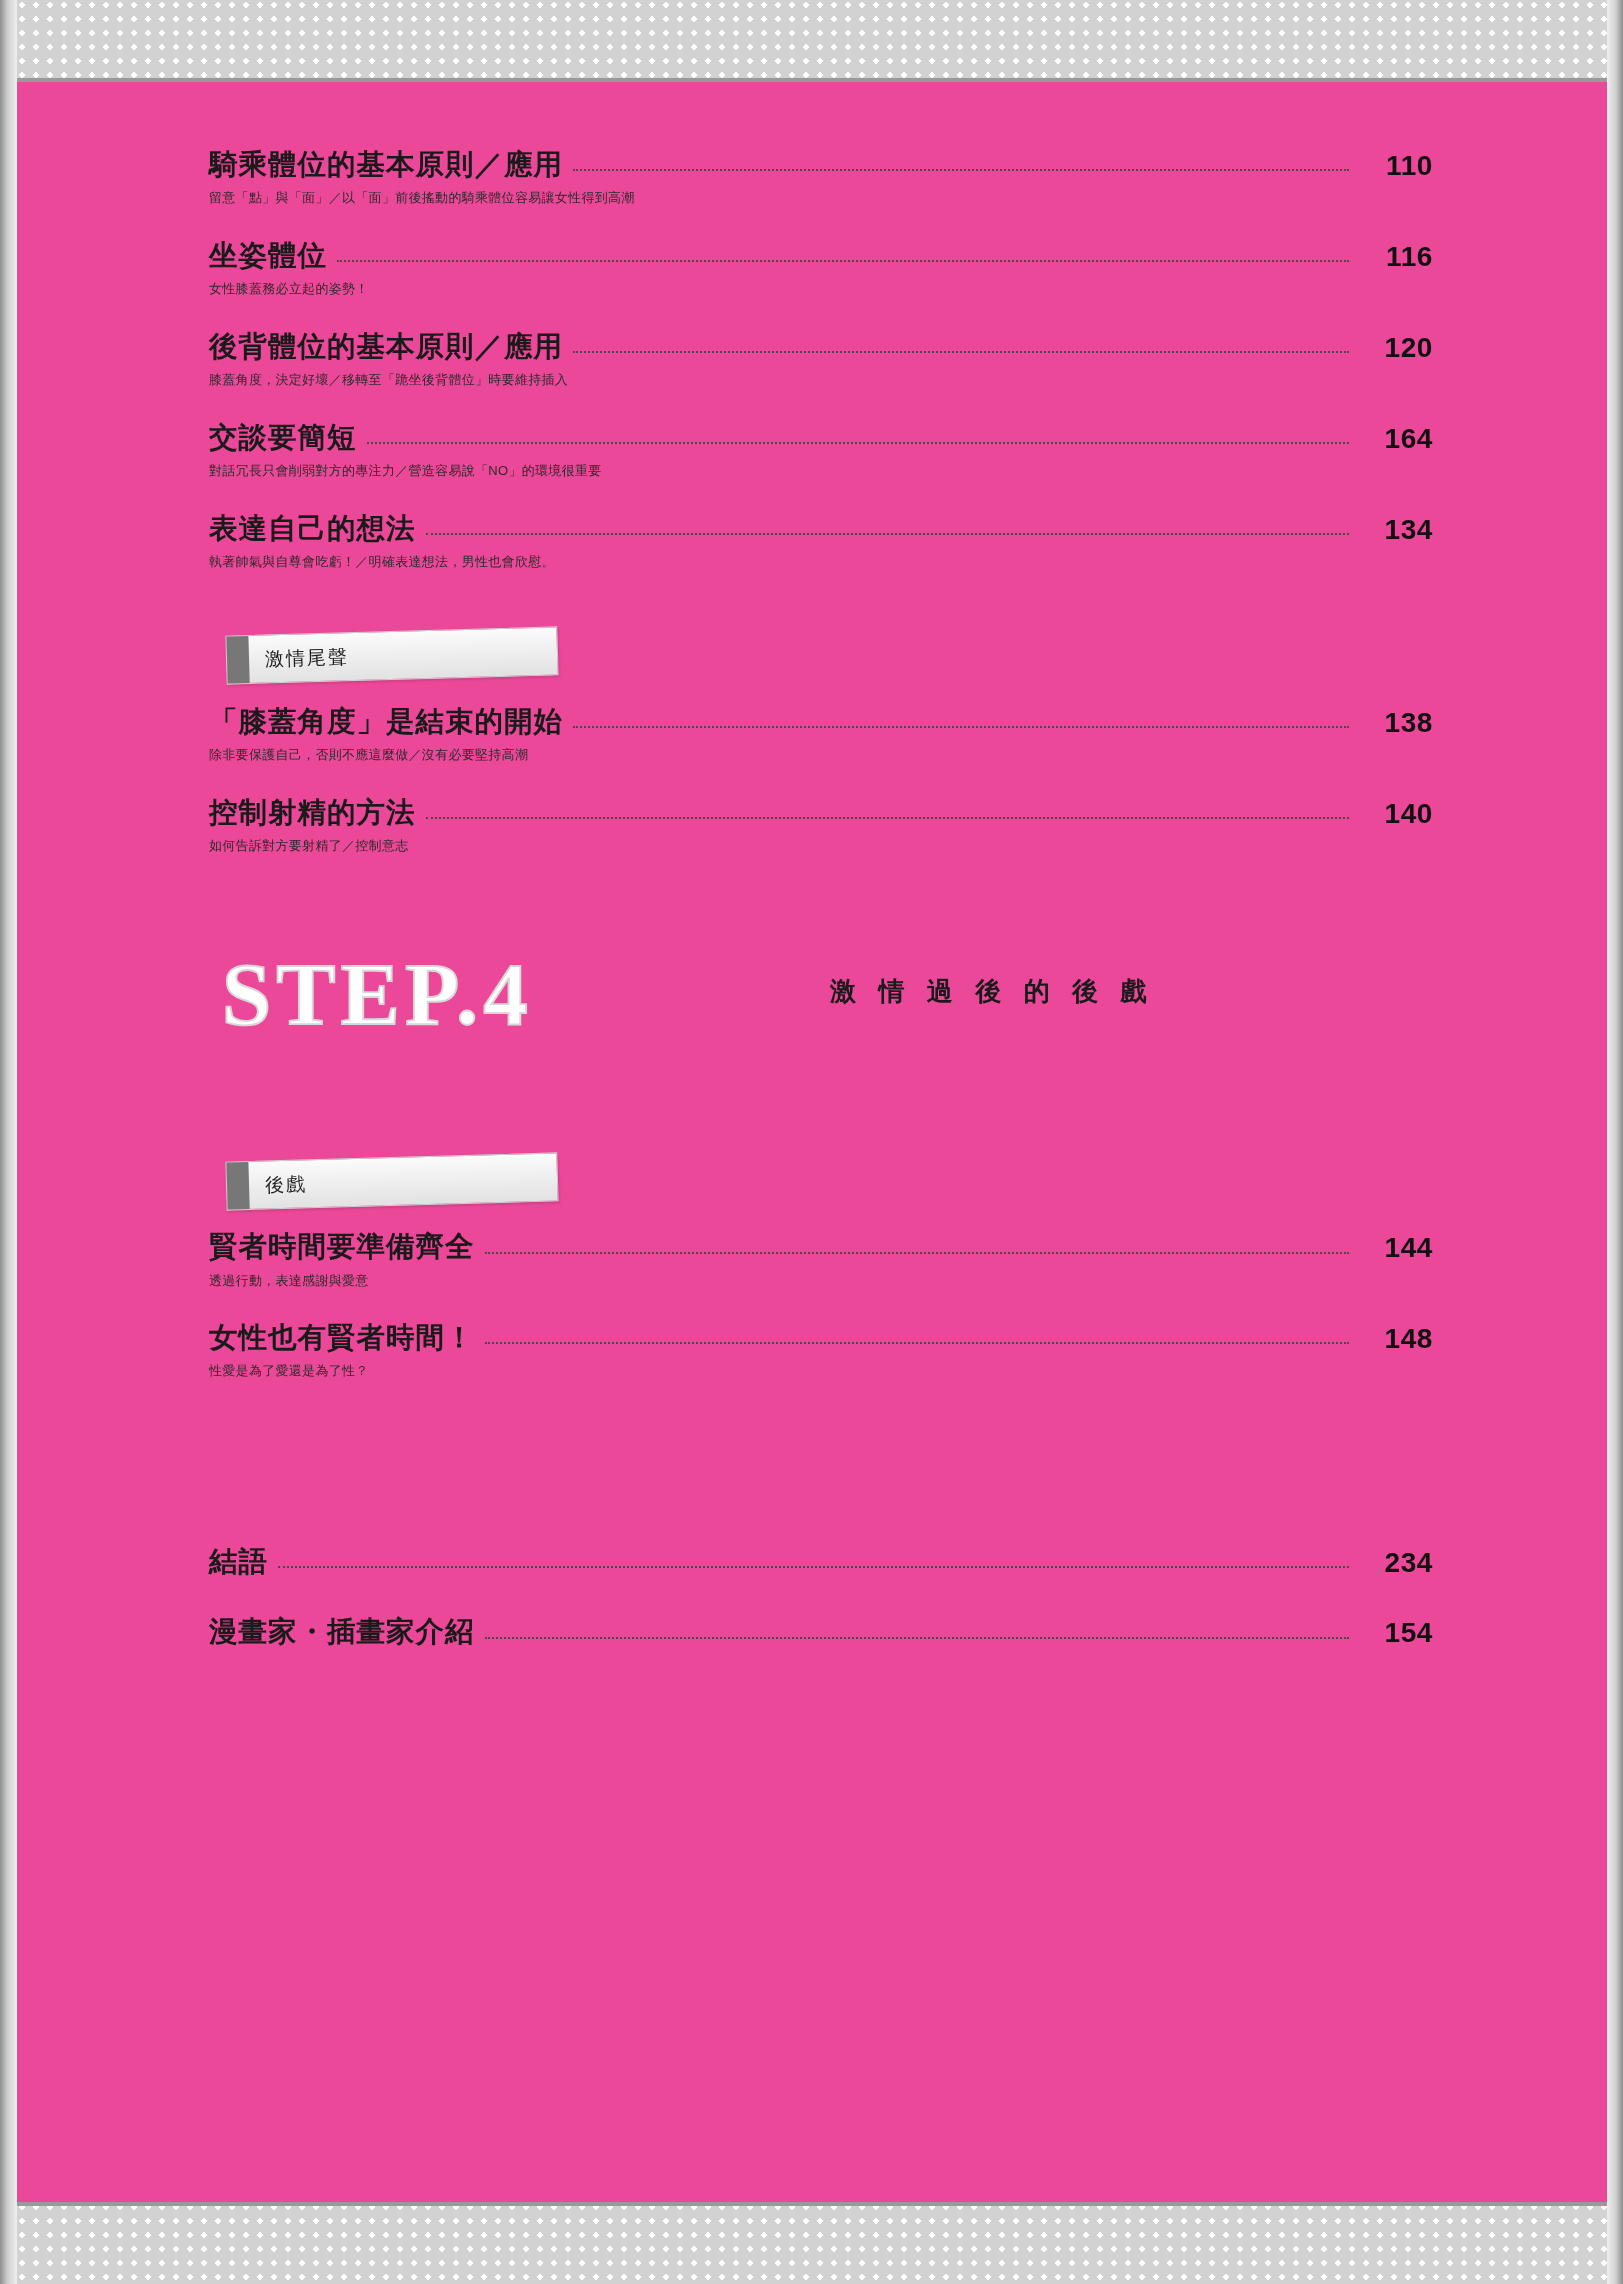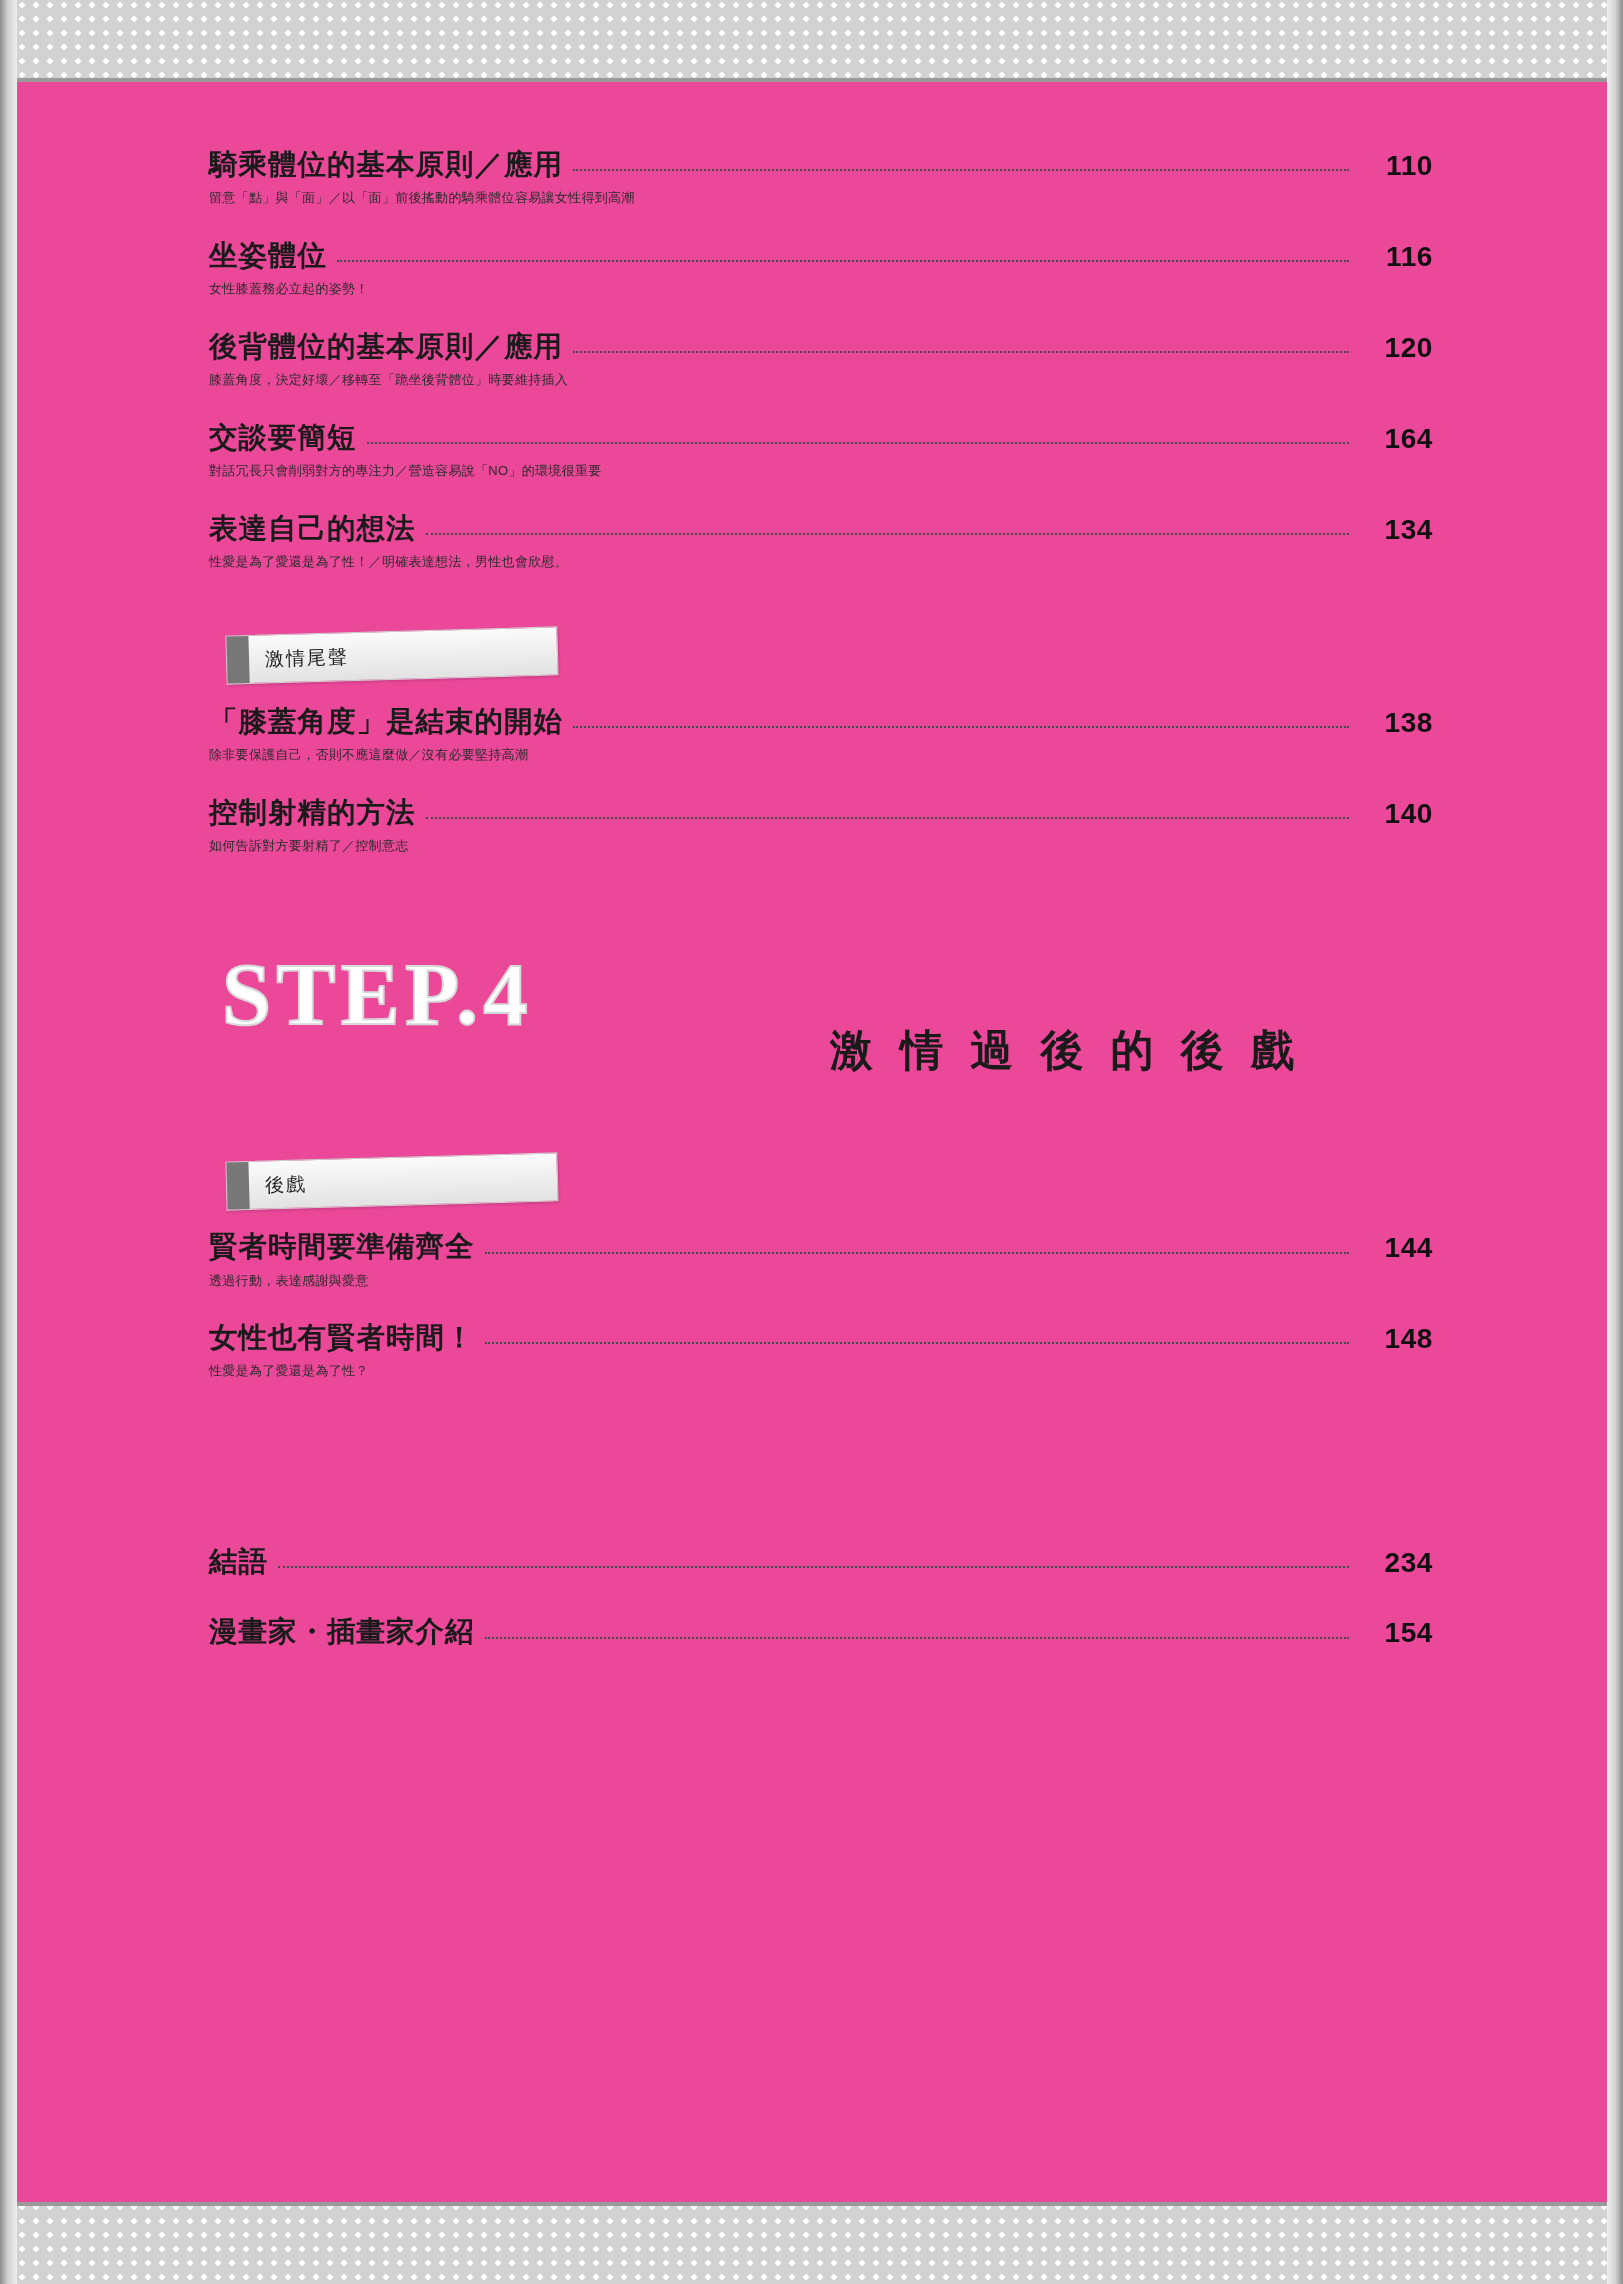--- a/index.html
+++ b/index.html
@@ -151,25 +151,24 @@
     letter-spacing: 5px;
     color: #ffffff;
     -webkit-text-stroke: 1.9px #d8d8d8;
     text-shadow: 0 0 0 #d8d8d8;
     line-height: 1;
   }
   .step-title {
     position: absolute;
     left: 621px;
     top: 24px;
-    font-size: 43px;
+    font-size: 26px;
     font-weight: bold;
     color: #1a1a1a;
     letter-spacing: 7.6px;
-    margin-top: 48px;
   }
   .spacer-xl { height: 133px; }
 
   .footer-entry { margin-bottom: 47px; }
 </style>
 </head>
 <body>
 
 <div class="page">
 
@@ -220,21 +219,21 @@
       </div>
       <div class="entry-sub">對話冗長只會削弱對方的專注力／營造容易說「NO」的環境很重要</div>
     </div>
 
     <div class="entry">
       <div class="entry-row">
         <span class="entry-title">表達自己的想法</span>
         <span class="dots"></span>
         <span class="page-num">134</span>
       </div>
-      <div class="entry-sub">性愛是為了愛還是為了性！／明確表達想法，男性也會欣慰。</div>
+      <div class="entry-sub">執著帥氣與自尊會吃虧！／明確表達想法，男性也會欣慰。</div>
     </div>
 
     <div class="tag-wrap">
       <div class="tag">
         <div class="tag-block"></div>
         <span class="tag-label">激情尾聲</span>
       </div>
     </div>
 
     <div class="entry">

